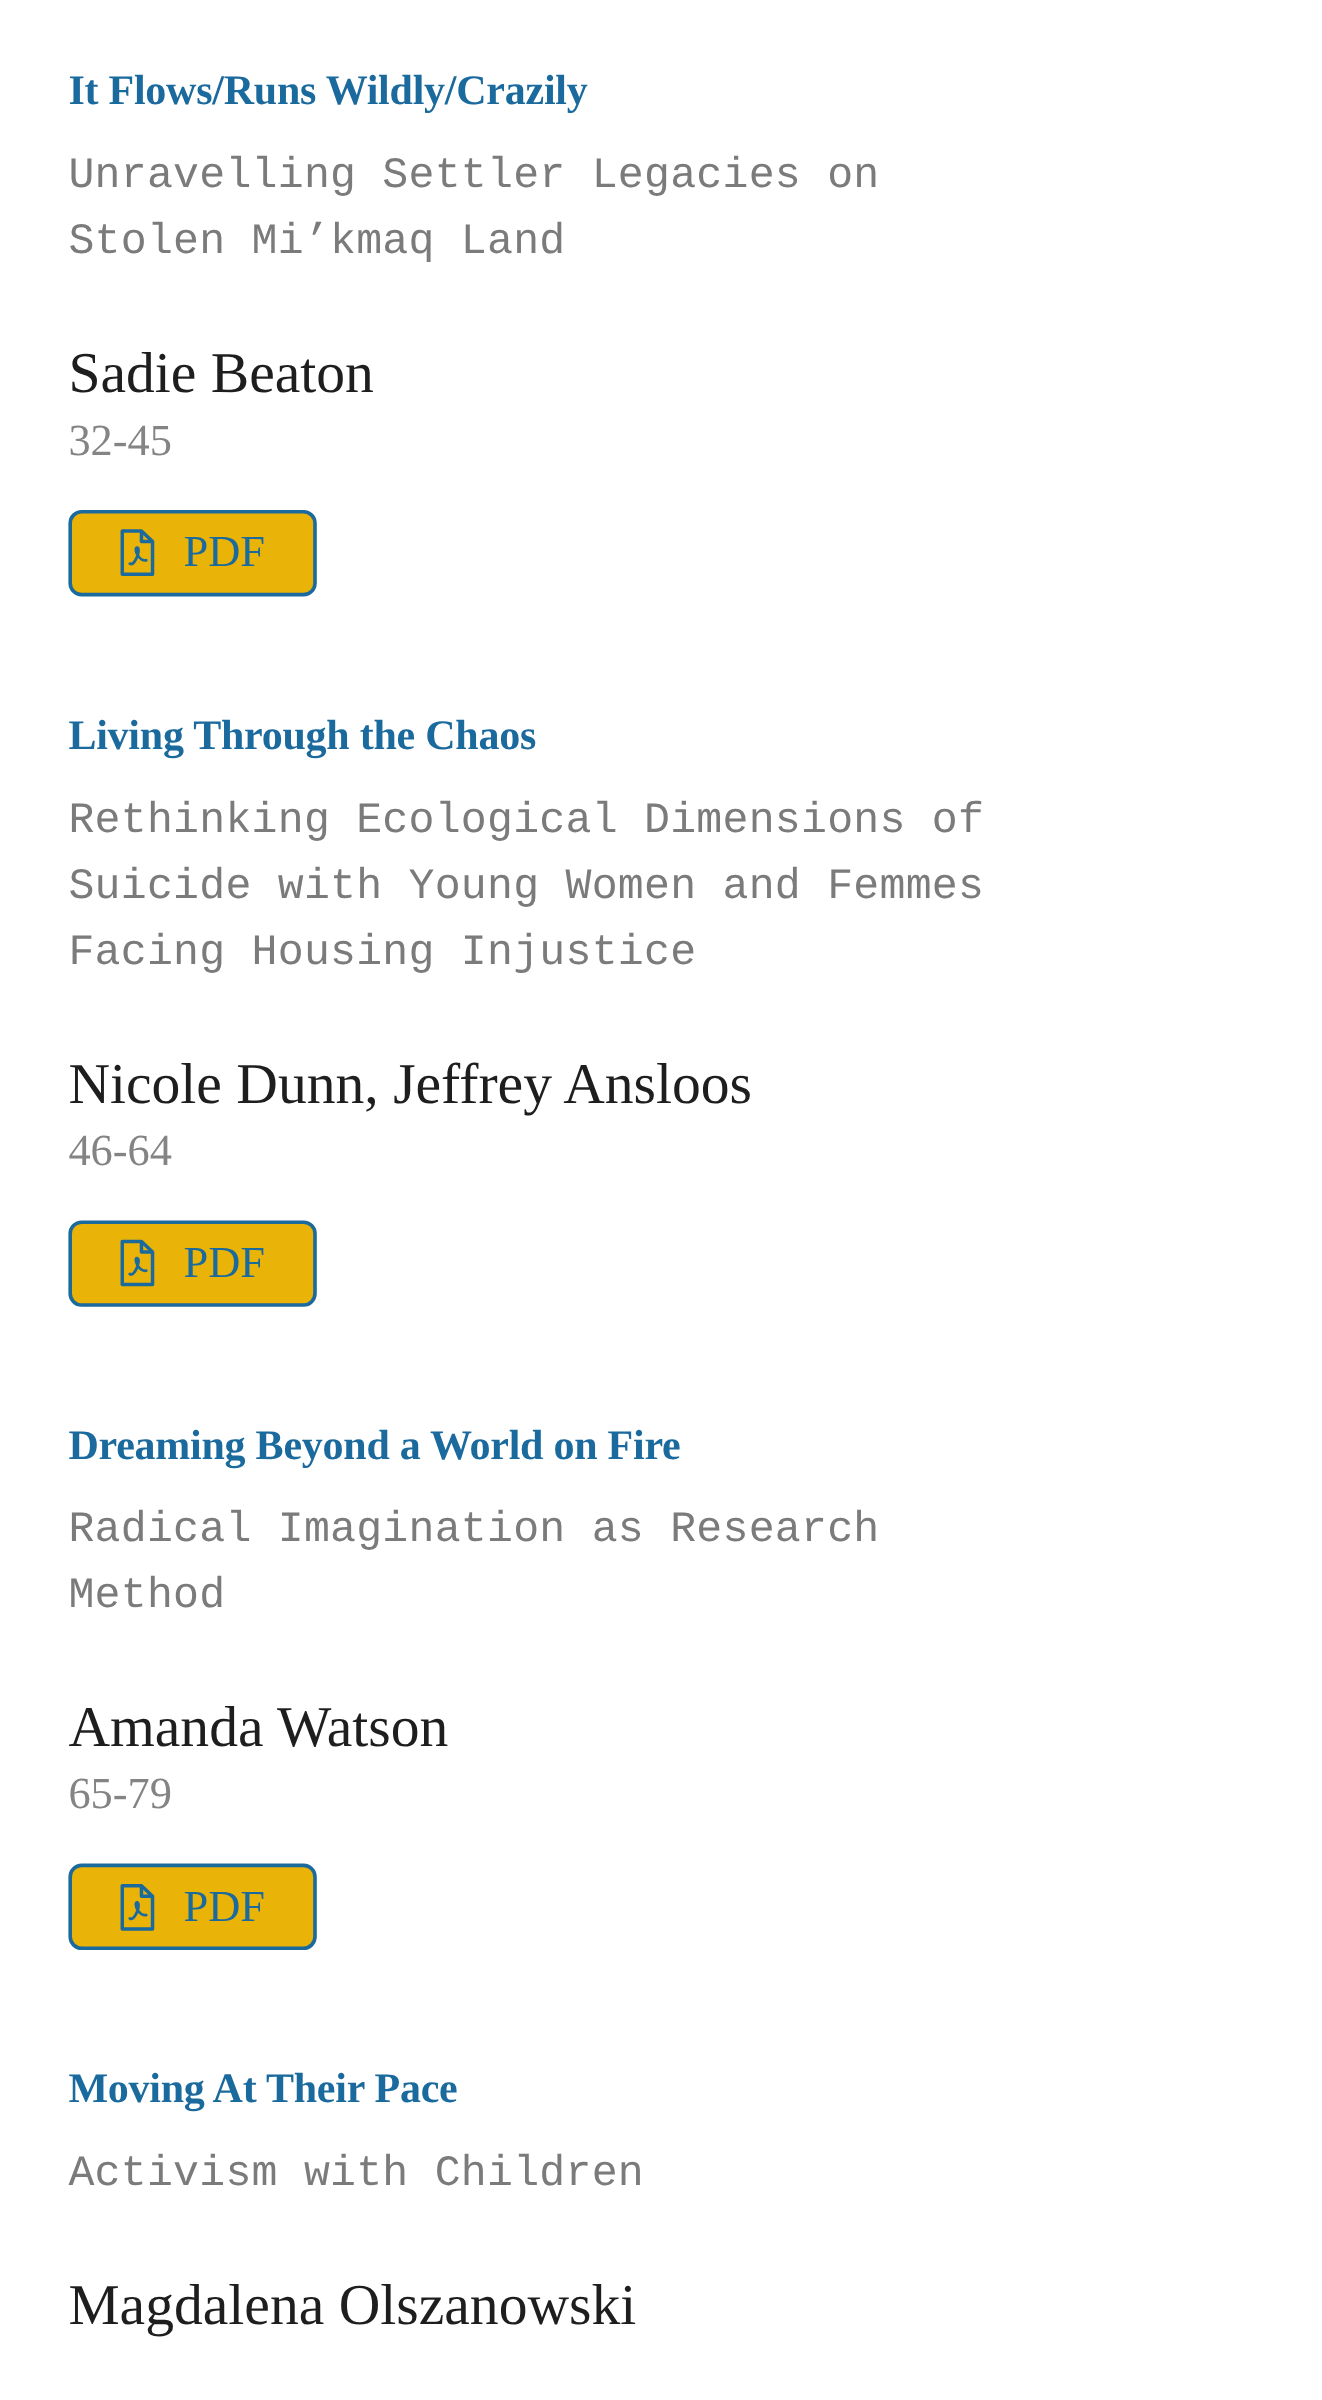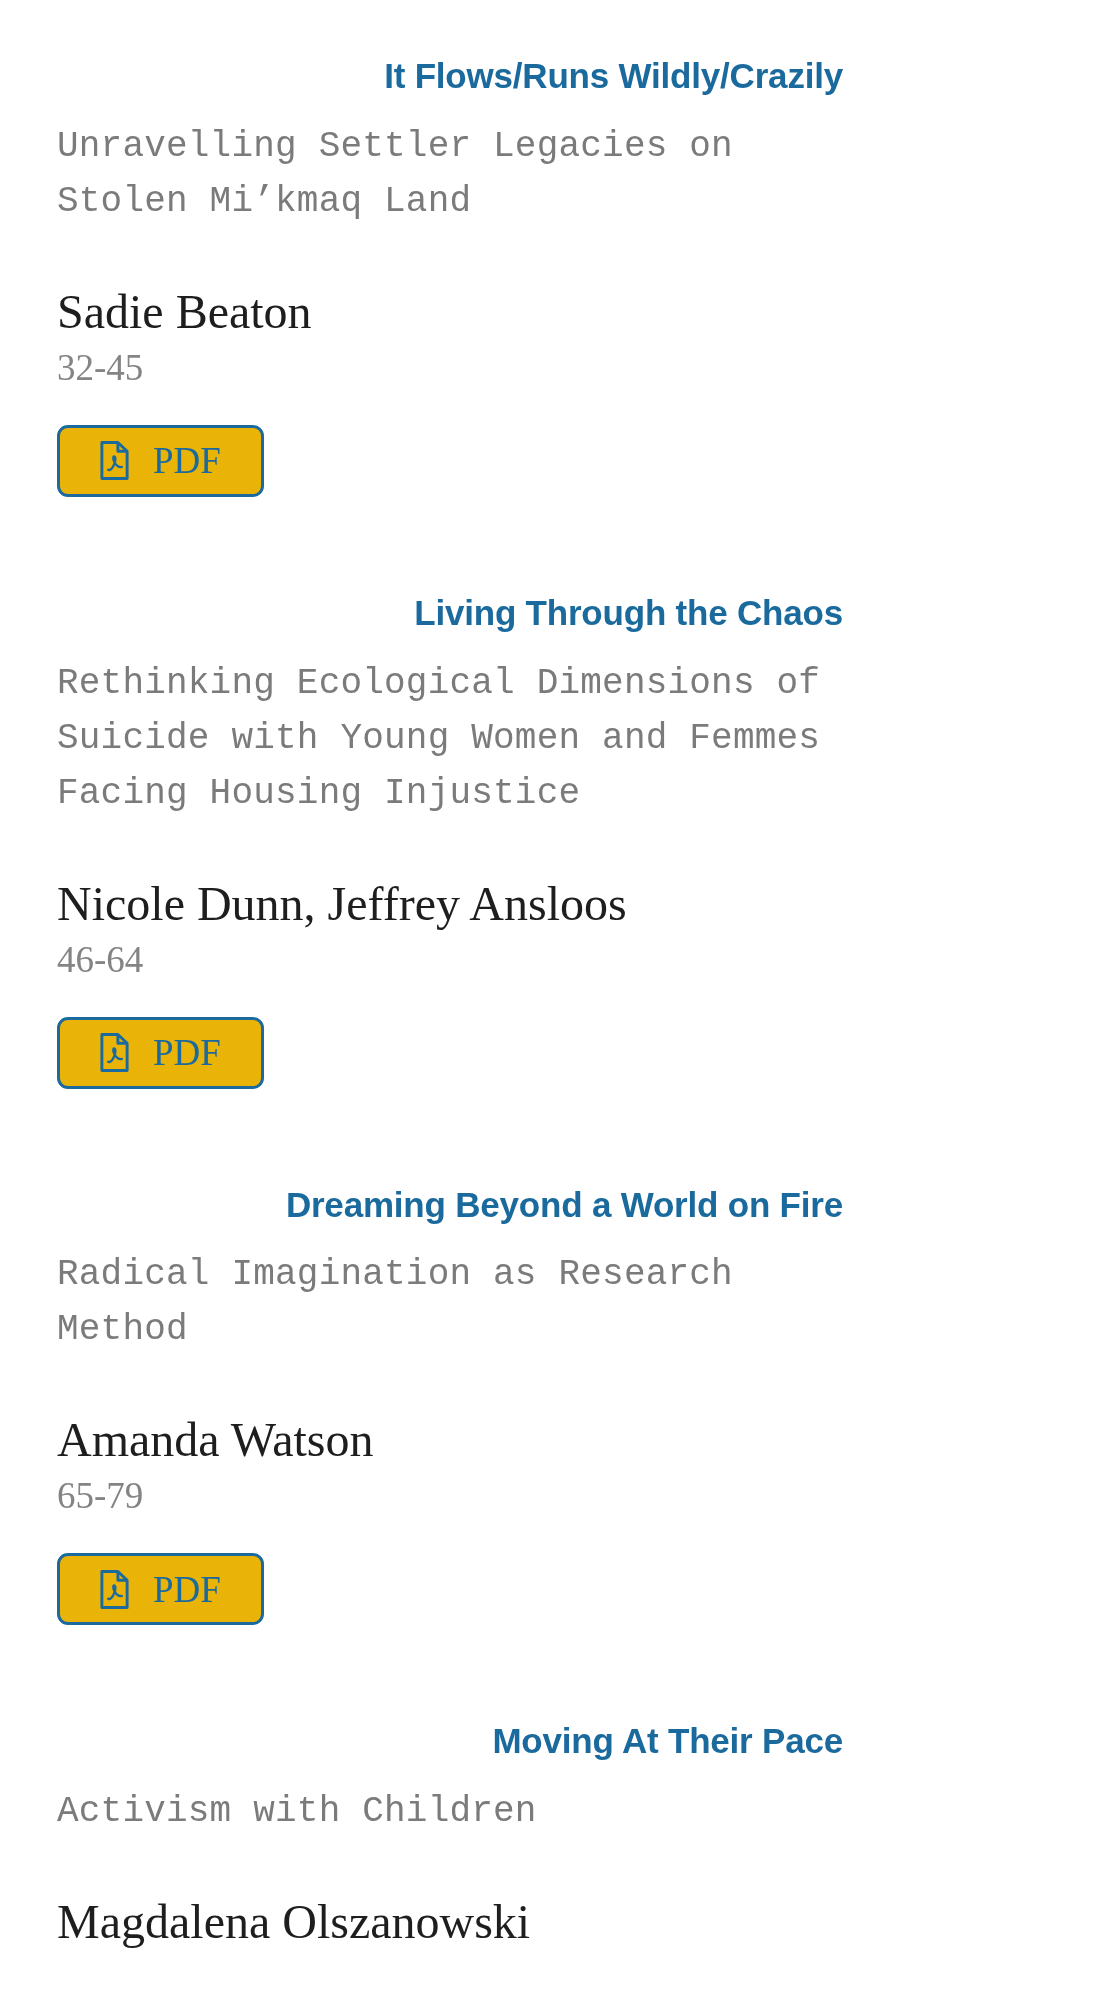--- a/index.html
+++ b/index.html
@@ -20,26 +20,25 @@
     --author-color: #1e1e1e;
   }
   .toc {
     max-width: 786px;
   }
   .article {
     margin: 0 0 94px 0;
   }
   .article-title {
     margin: 0 0 20px 0;
-    font-family: Liberation Sans, sans-serif;
+    font-family: Liberation Serif, serif;
     font-weight: 700;
     font-size: 35px;
     line-height: 1.28;
     letter-spacing: -0.2px;
-    text-align: right;
   }
   .article-title a {
     color: var(--accent);
     text-decoration: none;
     cursor: pointer;
   }
   .article-subtitle {
     font-family: Liberation Mono, monospace;
     font-size: 36px;
     line-height: 55px;

